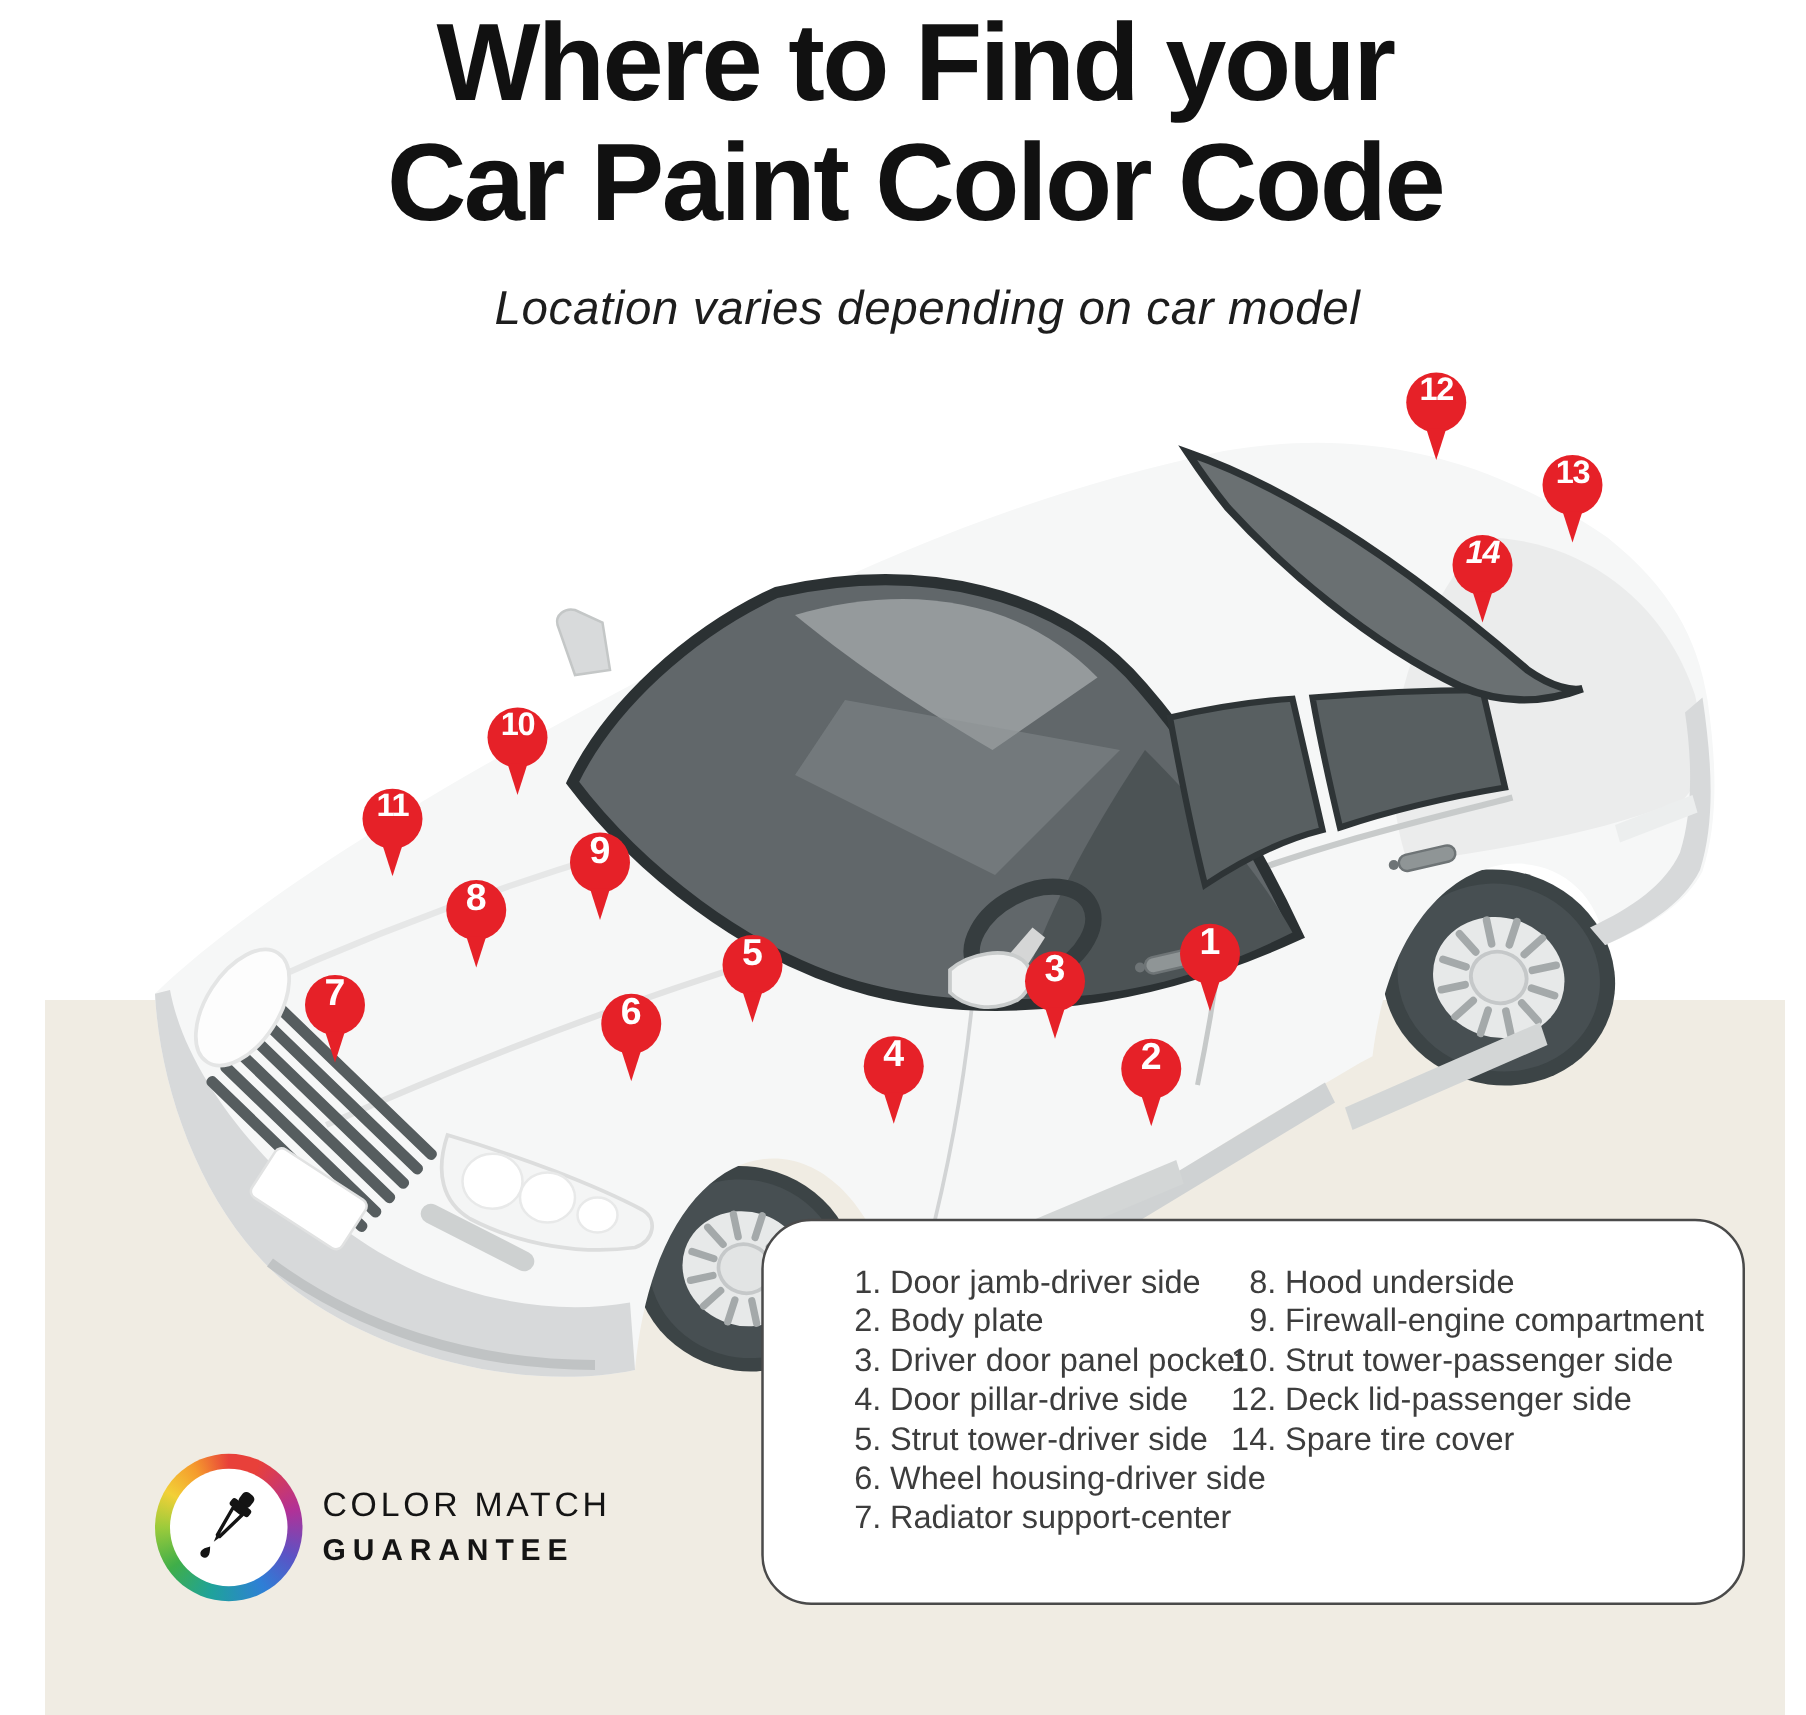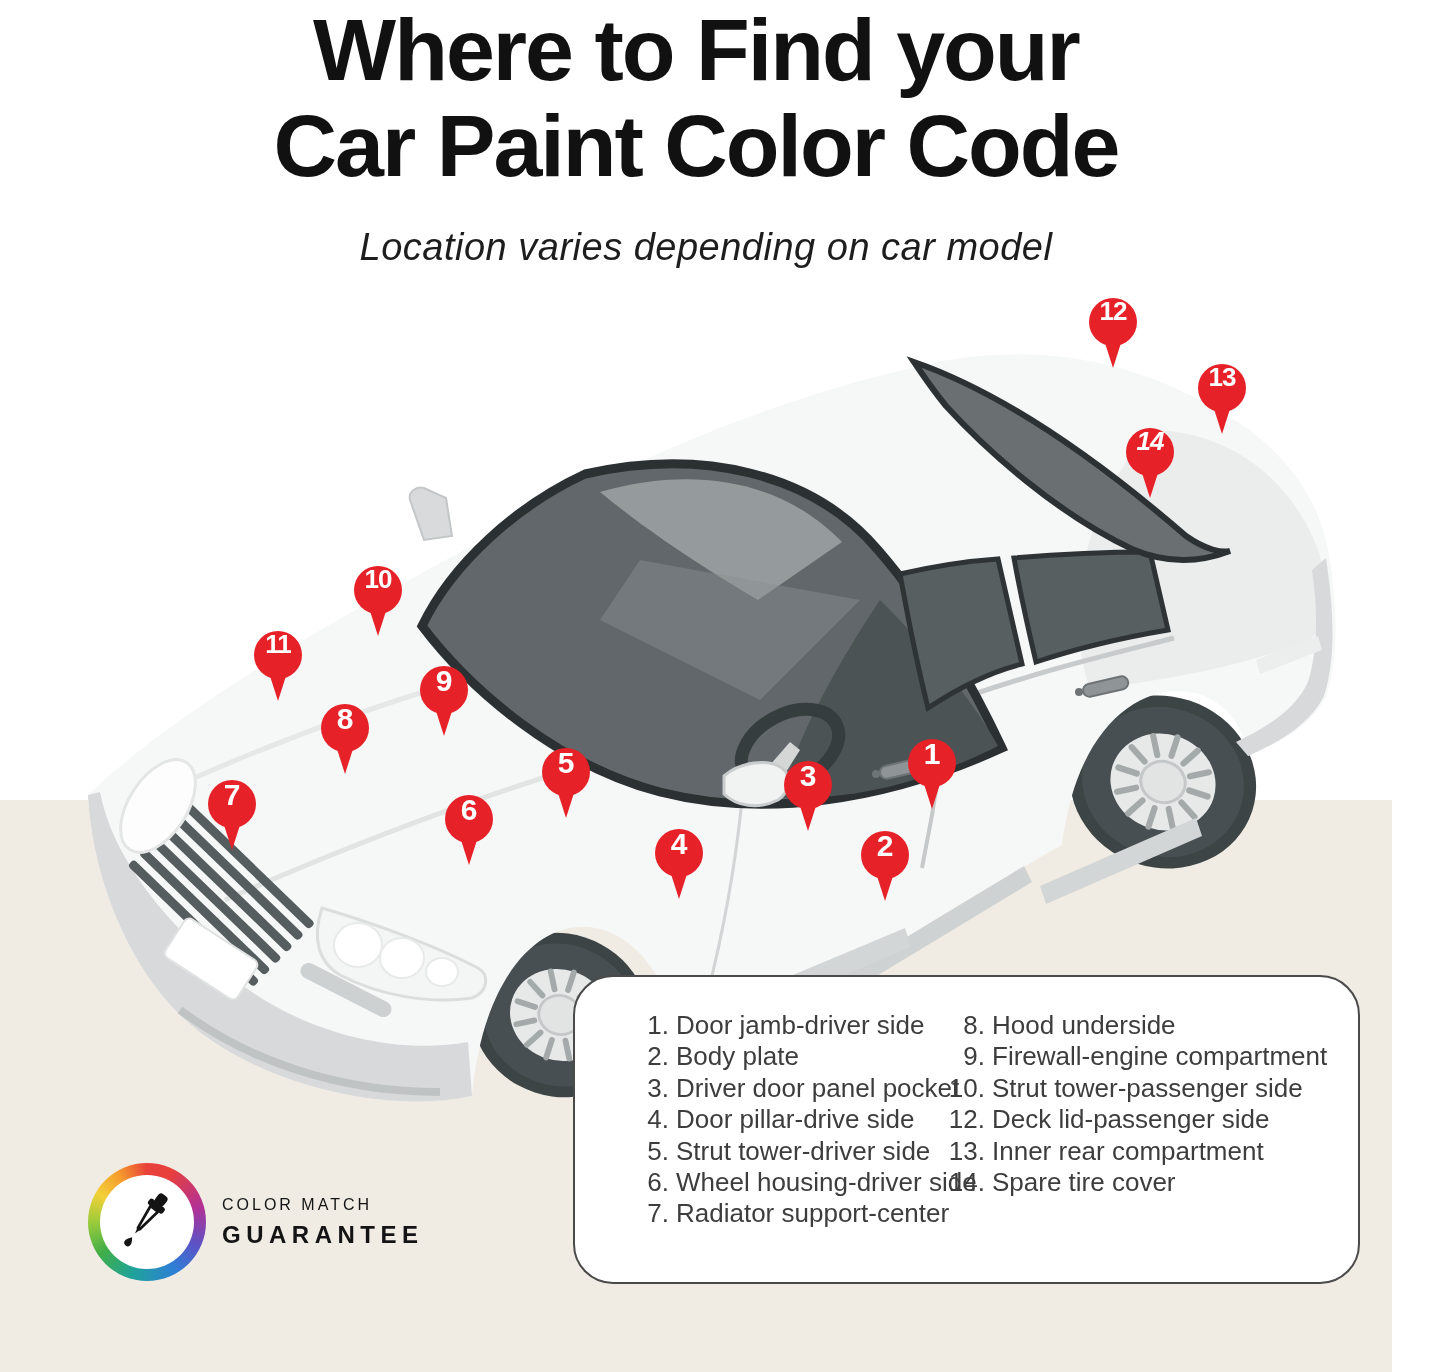--- a/index.html
+++ b/index.html
@@ -1,18 +1,18 @@
 <!DOCTYPE html>
 <html><head>
 <meta charset="utf-8">
 <style>
   html,body{margin:0;padding:0;background:#ffffff;}
   .stage{
     position:relative;width:1392px;height:1372px;overflow:hidden;
-    background:#ffffff;font-family:"Liberation Sans",sans-serif;
+    background:#ffffff;font-family:"Liberation Sans",sans-serif;margin-left:36px;
   }
   .bg-lower{position:absolute;left:0;top:800px;width:1445px;height:572px;background:var(--floor,#f0ece3);z-index:0;}
   .car-svg{position:absolute;left:0;top:0;z-index:1;}
   .title{
     position:absolute;left:0;top:2px;width:100%;text-align:center;z-index:2;
     font-weight:bold;font-size:88px;line-height:96px;letter-spacing:-2px;color:#111;
   }
   .subtitle{
     position:absolute;left:0;top:226px;width:100%;text-align:center;z-index:2;
     font-style:italic;font-size:38px;color:#1d1d1d;letter-spacing:.5px;padding-left:10px;
@@ -44,21 +44,21 @@
   .legend-row .lbl{margin-left:7px;}
   .badge{position:absolute;left:88px;top:1163px;display:flex;align-items:center;z-index:10;}
   .badge-ring{
     width:118px;height:118px;border-radius:50%;flex:0 0 auto;
     background:conic-gradient(from 0deg,#e8403a 0deg,#e8403a 25deg,#b13197 75deg,#5b53c5 115deg,
       #2e7fd6 150deg,#1fa29b 195deg,#3fae49 235deg,#9ccb3b 270deg,#f2d037 300deg,#f59b2d 330deg,#e8403a 360deg);
     display:flex;align-items:center;justify-content:center;
   }
   .badge-ring-inner{width:94px;height:94px;border-radius:50%;background:#fff;display:flex;align-items:center;justify-content:center;}
   .badge-text{margin-left:16px;color:#141414;}
-  .badge-line1{font-size:16px;letter-spacing:3px;font-weight:400;}
+  .badge-line1{font-size:27px;letter-spacing:3px;font-weight:400;}
   .badge-line2{font-size:24px;font-weight:bold;letter-spacing:5.5px;margin-top:7px;}
 </style>
 </head>
 <body>
 
 <div class="stage" style="--pin-red: #e62128; --floor: #f0ece3; --legend-border: #4a4a4a;">
 
   <div class="bg-lower"></div>
 
   <svg class="car-svg" width="1445" height="1372" viewBox="0 0 1445 1372" aria-hidden="true">
@@ -306,24 +306,20 @@
           </div>
           <div class="legend-row">
             <span class="num">10.</span>
             <span class="lbl">Strut tower-passenger side</span>
           </div>
           <div class="legend-row">
             <span class="num">12.</span>
             <span class="lbl">Deck lid-passenger side</span>
           </div>
           <div class="legend-row">
-            <span class="num">13.</span>
-            <span class="lbl">Inner rear compartment</span>
-          </div>
-          <div class="legend-row">
             <span class="num">14.</span>
             <span class="lbl">Spare tire cover</span>
           </div>
         </div>
     </div>
   </div>
 
   <div class="badge">
     <div class="badge-ring">
       <div class="badge-ring-inner">

